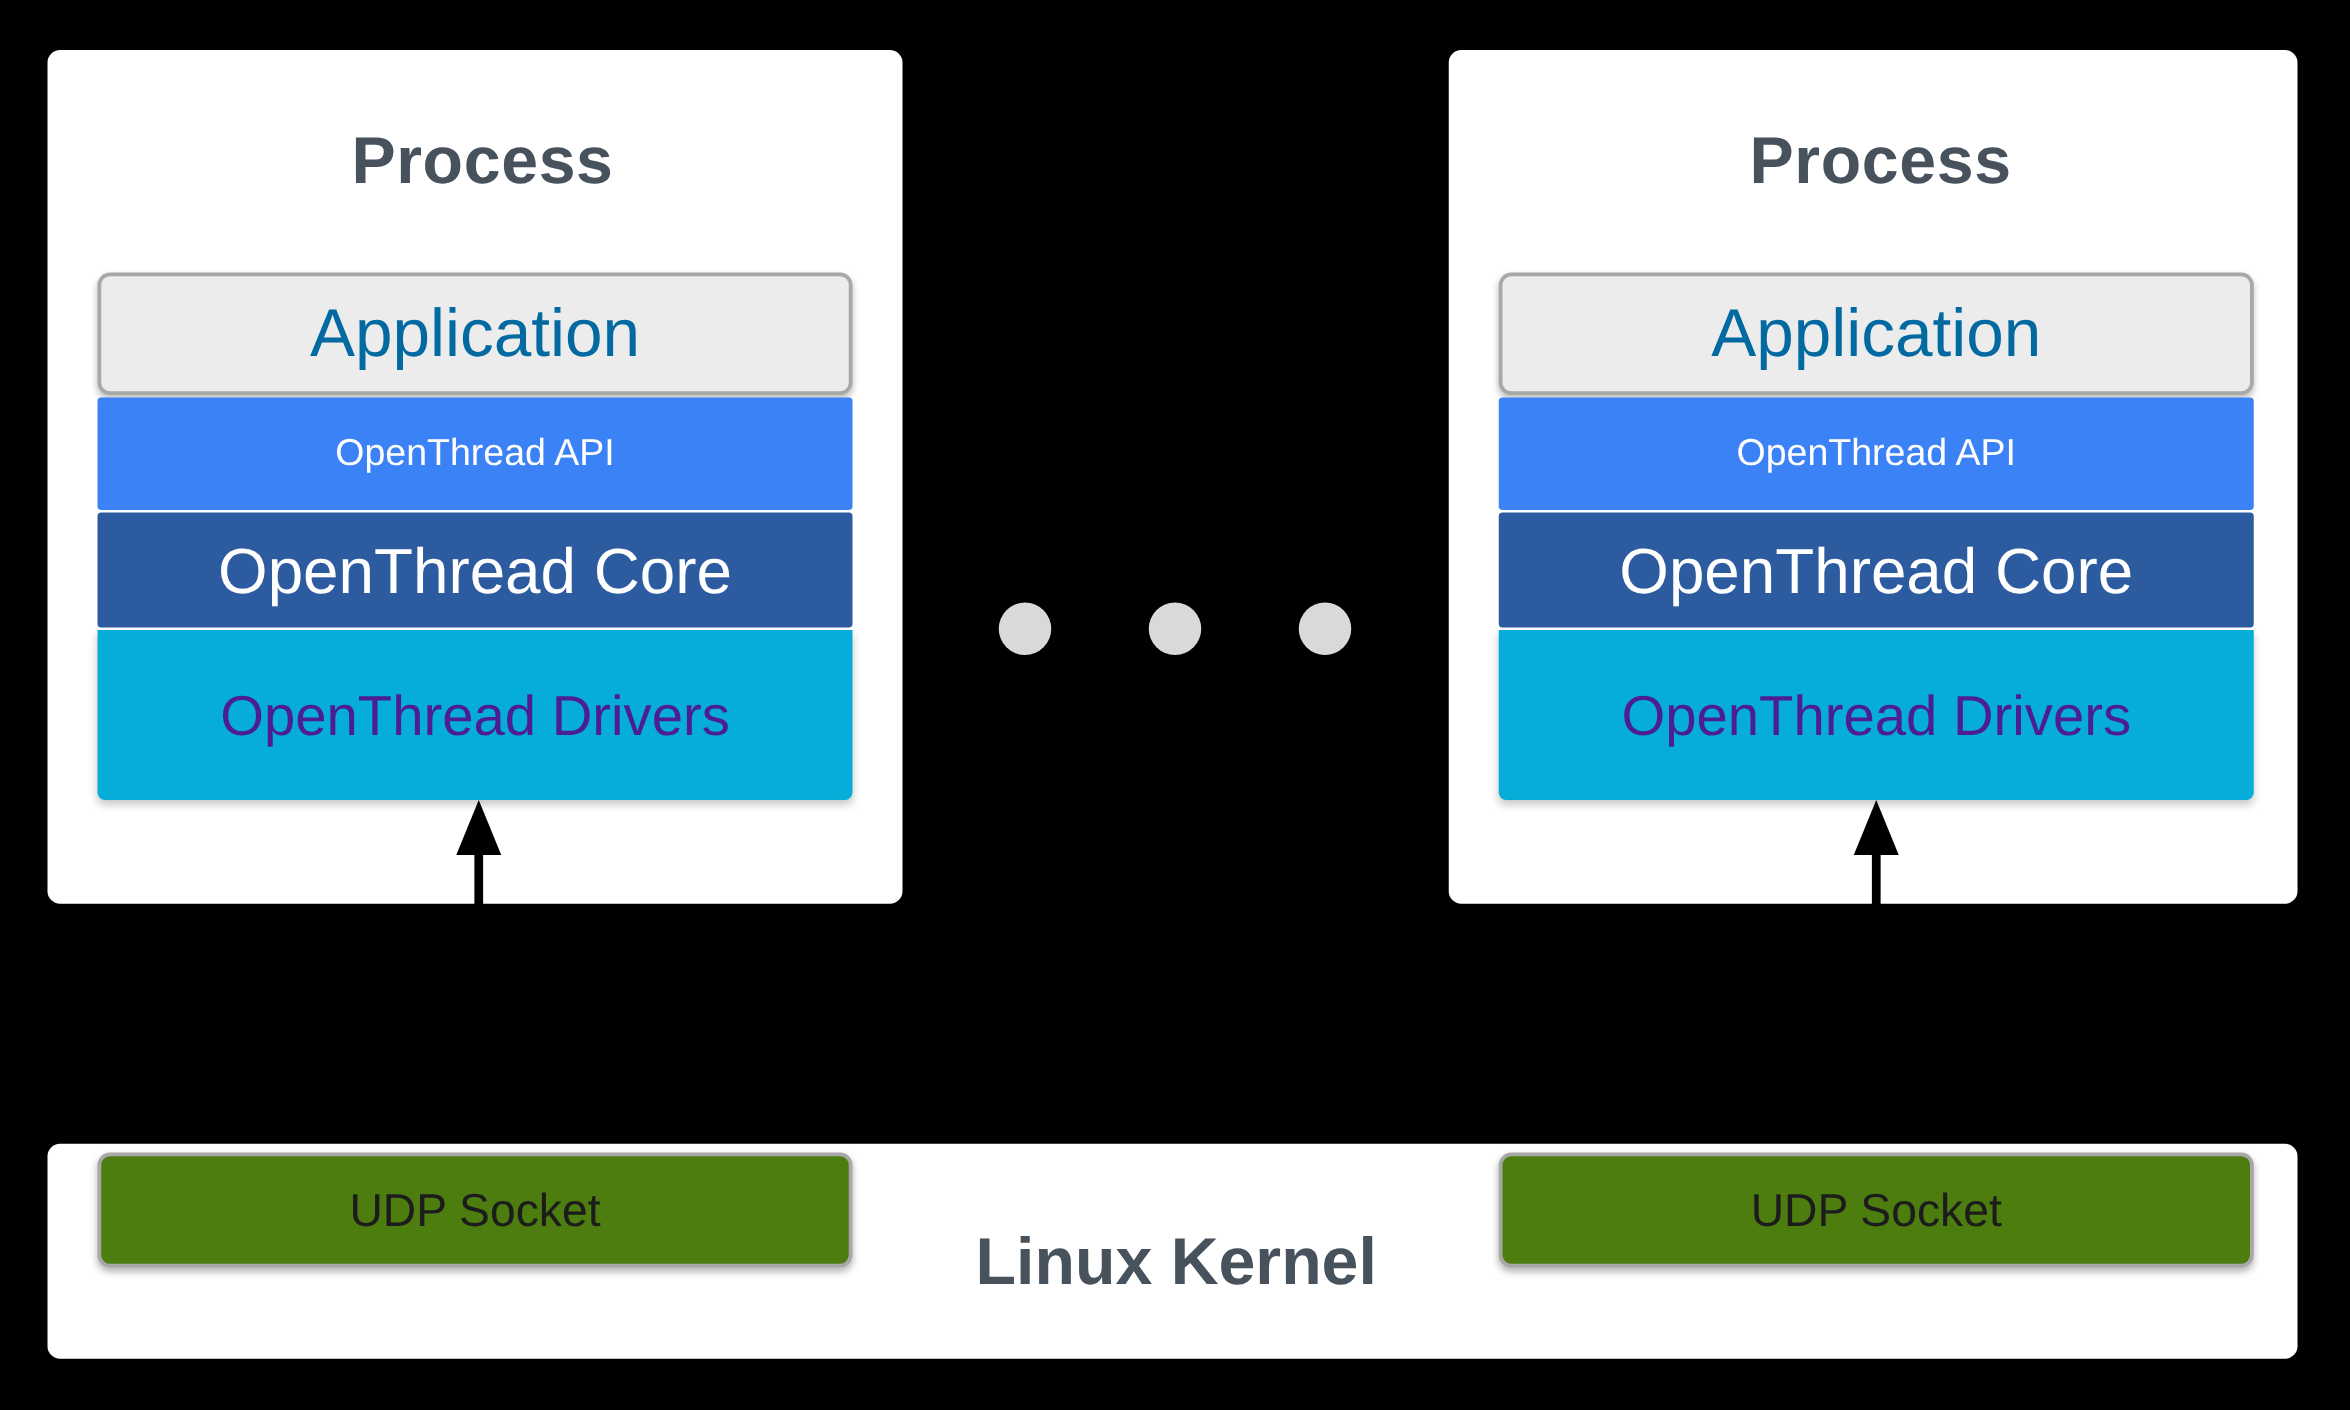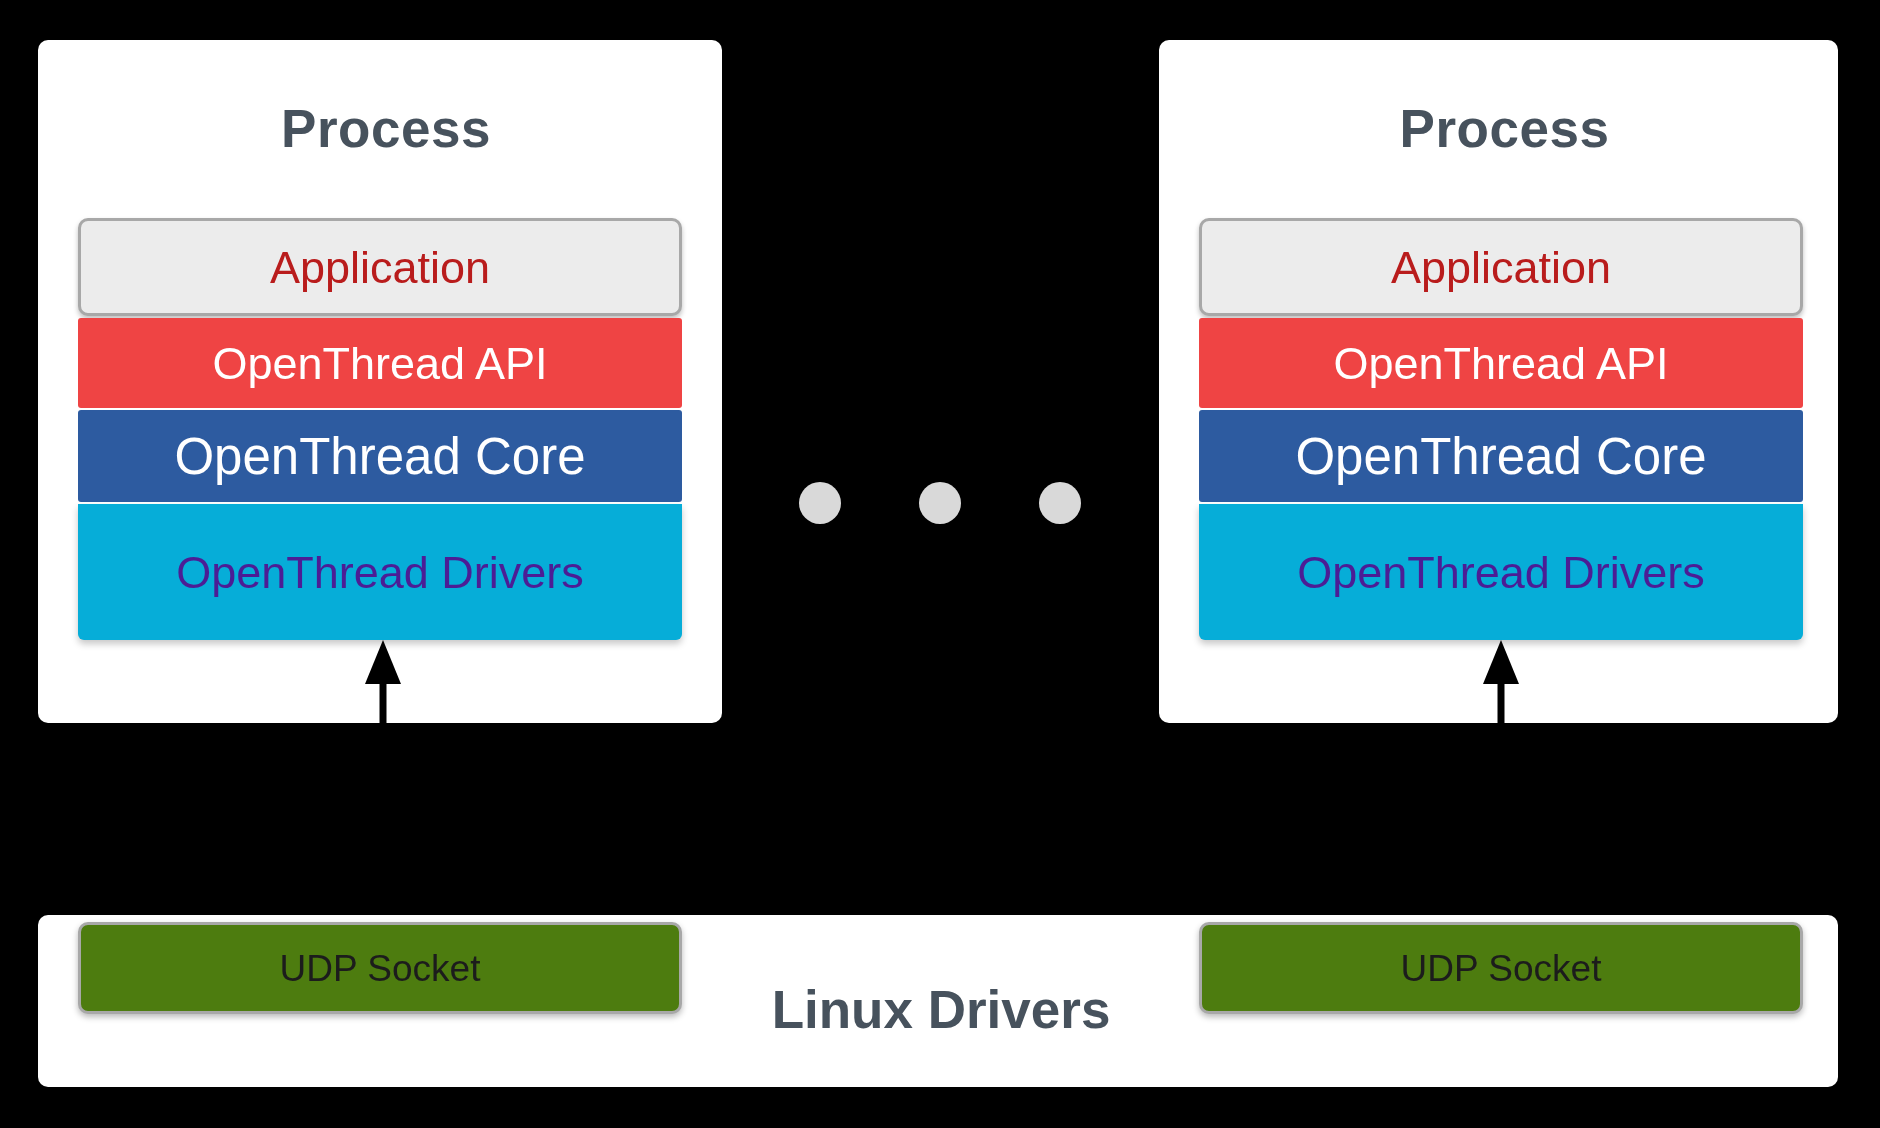--- a/index.html
+++ b/index.html
@@ -43,28 +43,28 @@
     display: flex;
     align-items: center;
     justify-content: center;
     box-sizing: border-box;
     line-height: 1;
   }
   .layer-app {
     background: #ececec;
     border: 3px solid #a8a8a8;
     border-radius: 10px;
-    color: #b91c1c;
-    font-size: 45px;
+    color: #0369a1;
+    font-size: 54px;
     box-shadow: 0 3px 5px rgba(0,0,0,0.25);
   }
   .layer-api {
-    background: #ef4444;
+    background: #3b82f6;
     color: #ffffff;
-    font-size: 45px;
+    font-size: 30px;
     border-radius: 3px;
   }
   .layer-core {
     background: #2d5ba0;
     color: #ffffff;
     font-size: 51px;
     border-radius: 3px;
   }
   .layer-drivers {
     background: #06add8;
@@ -160,15 +160,15 @@
     <line x1="28" y1="90" x2="28" y2="18" stroke="#000000" stroke-width="7"></line>
     <polygon points="28,2 46,46 10,46" fill="#000000"></polygon>
   </svg>
 
   <div class="kernel-box" style="left:38px; top:915px; width:1800px; height:172px;"></div>
 
   <div class="socket-box" style="left:78px; top:922px; width:604px; height:92px;">UDP Socket</div>
 
   <div class="socket-box" style="left:1199px; top:922px; width:604px; height:92px;">UDP Socket</div>
 
-  <div class="kernel-label" style="left:682px; top:983px; width:518px;">Linux Drivers</div>
+  <div class="kernel-label" style="left:682px; top:983px; width:518px;">Linux Kernel</div>
 
 </div>
 
 </body></html>

